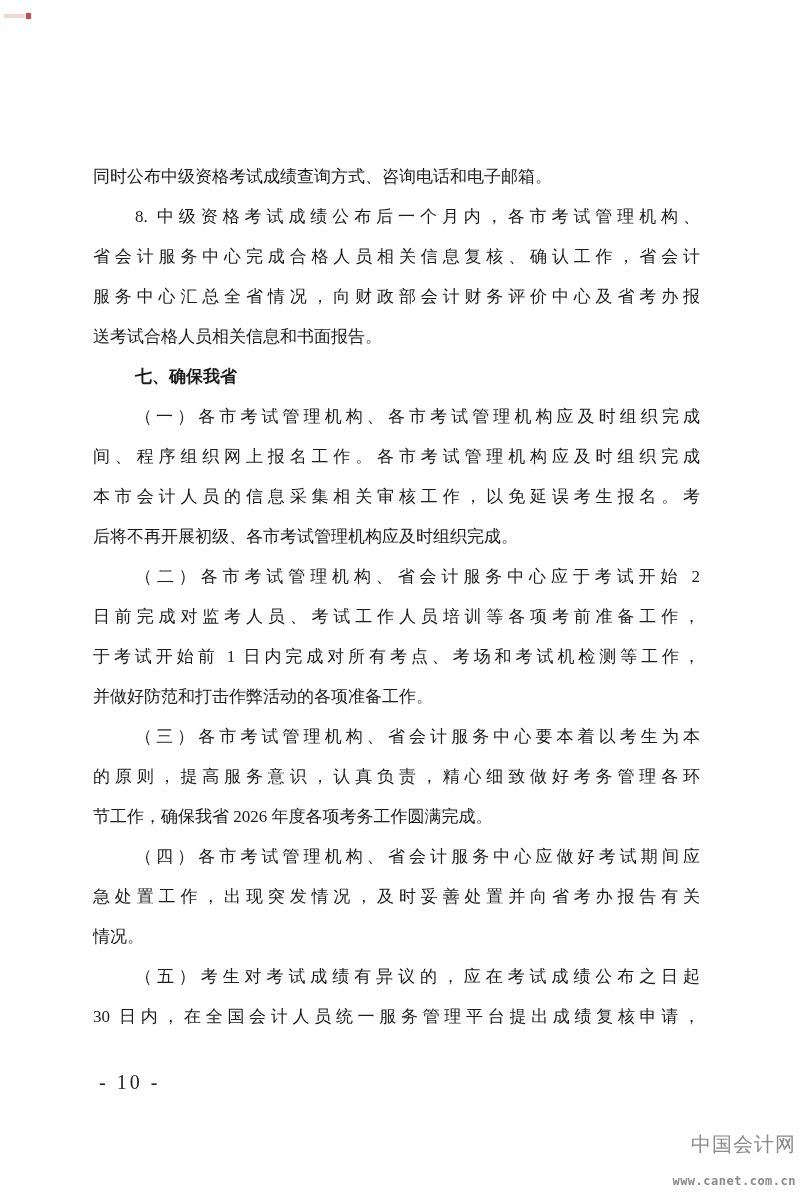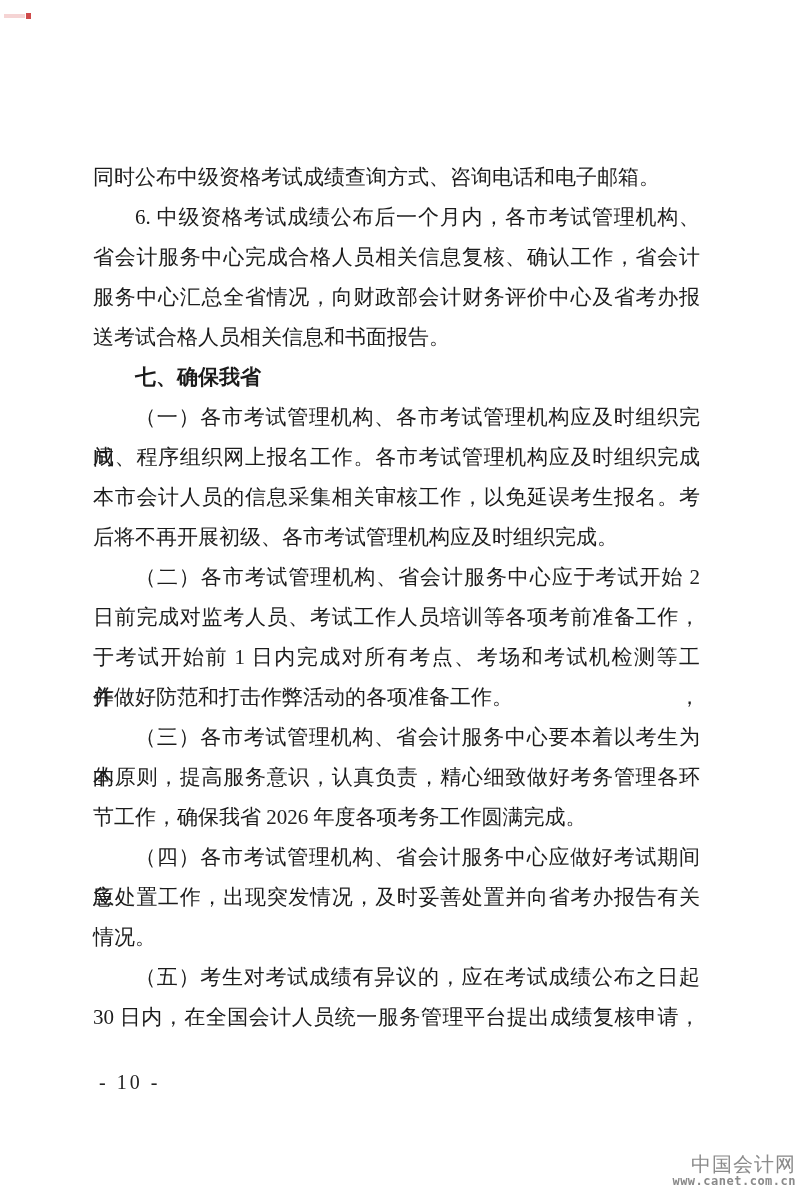--- a/index.html
+++ b/index.html
@@ -19,21 +19,21 @@
   .body-text {
     position: absolute;
     left: 93px;
     top: 157px;
     width: 607px;
   }
   .line {
     margin: 0;
     height: 40px;
     line-height: 40px;
-    font-size: 21px;
+    font-size: 17px;
     color: #1c1c1c;
     text-align: left;
     white-space: normal;
     overflow: visible;
   }
   .line.j {
     text-align: justify;
     text-align-last: justify;
   }
   .line.ind {
@@ -66,20 +66,21 @@
     line-height: 24px;
     font-family: "Liberation Sans", sans-serif;
     margin-left: 34px;
   }
   .wm-url {
     font-size: 12px;
     font-weight: bold;
     letter-spacing: 0.5px;
     line-height: 11px;
     font-family: "DejaVu Sans Mono", monospace;
+    margin-top: 20px;
   }
   
   .corner-mark {
     position: absolute;
     left: 4px;
     top: 12px;
     width: 30px;
     height: 7px;
   }
   .corner-mark .smudge {
@@ -105,21 +106,21 @@
 
 <div class="page">
 
   <div class="corner-mark">
     <span class="smudge"></span>
     <span class="dot"></span>
   </div>
 
   <main class="body-text">
     <p class="line">同时公布中级资格考试成绩查询方式、咨询电话和电子邮箱。</p>
-    <p class="line ind j">6. 中级资格考试成绩公布后一个月内，各市考试管理机构、</p>
+    <p class="line ind j">8. 中级资格考试成绩公布后一个月内，各市考试管理机构、</p>
     <p class="line j">省会计服务中心完成合格人员相关信息复核、确认工作，省会计</p>
     <p class="line j">服务中心汇总全省情况，向财政部会计财务评价中心及省考办报</p>
     <p class="line">送考试合格人员相关信息和书面报告。</p>
     <p class="line ind head">七、确保我省</p>
     <p class="line ind j">（一）各市考试管理机构、各市考试管理机构应及时组织完成</p>
     <p class="line j">间、程序组织网上报名工作。各市考试管理机构应及时组织完成</p>
     <p class="line j">本市会计人员的信息采集相关审核工作，以免延误考生报名。考</p>
     <p class="line">后将不再开展初级、各市考试管理机构应及时组织完成。</p>
     <p class="line ind j">（二）各市考试管理机构、省会计服务中心应于考试开始 2</p>
     <p class="line j">日前完成对监考人员、考试工作人员培训等各项考前准备工作，</p>

